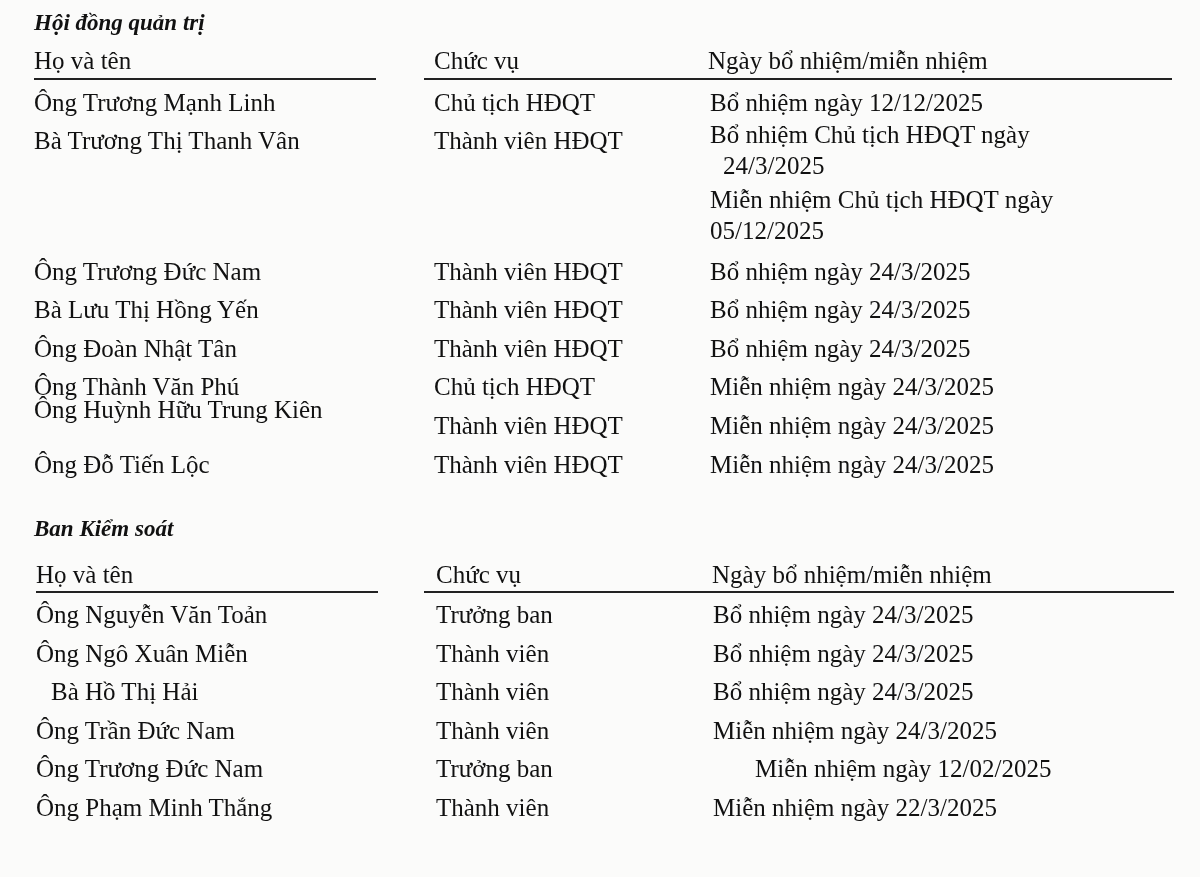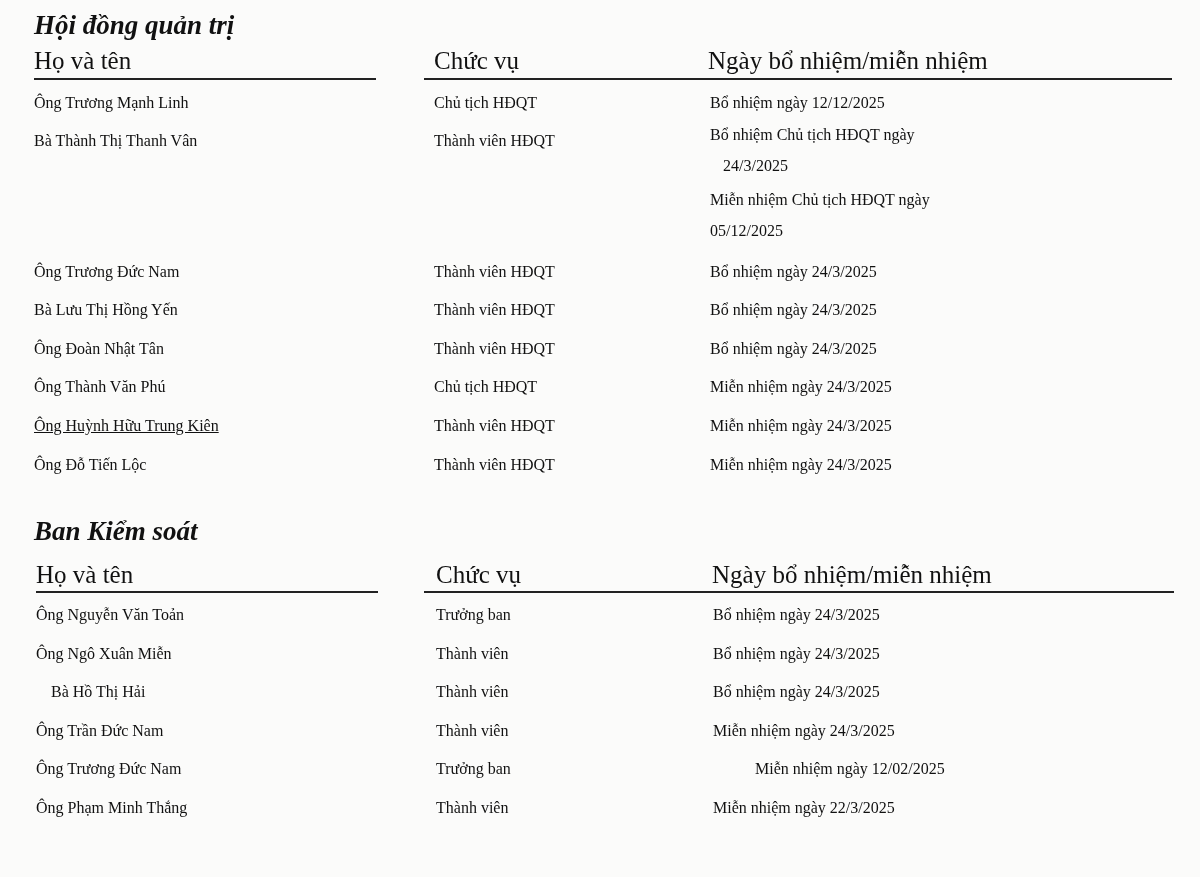--- a/index.html
+++ b/index.html
@@ -1,44 +1,44 @@
 <!DOCTYPE html>
 <html><head>
 <meta charset="utf-8">
 <style>
   html, body { margin:0; padding:0; }
   body {
     width:1200px; height:877px; background:#fbfbfa; position:relative; overflow:hidden;
     font-family:"Liberation Serif", "DejaVu Serif", serif; color:#111;
   }
   .section-title {
-    position:absolute; left:34px; font-size:27px; font-weight:bold; font-style:italic;
+    position:absolute; left:34px; font-size:23px; font-weight:bold; font-style:italic;
   }
   .hdr { position:absolute; font-size:25px; }
   .rule { position:absolute; height:2px; background:#222; }
-  .cell { position:absolute; font-size:16px; white-space:nowrap; line-height:30px; }
+  .cell { position:absolute; font-size:25px; white-space:nowrap; line-height:30px; }
 </style>
 </head>
 <body>
 
 <div class="section-title" style="top:10px;">Hội đồng quản trị</div>
 <div class="hdr" style="left:34px;top:47px;">Họ và tên</div>
 <div class="hdr" style="left:434px;top:47px;">Chức vụ</div>
 <div class="hdr" style="left:708px;top:47px;">Ngày bổ nhiệm/miễn nhiệm</div>
 <div class="rule" style="left:34px;top:78px;width:342px;"></div>
 <div class="rule" style="left:424px;top:78px;width:748px;"></div>
 
 <div>
   <div>
     <div class="cell" style="left:34px;top:88px;">Ông Trương Mạnh Linh</div>
     <div class="cell" style="left:434px;top:88px;">Chủ tịch HĐQT</div>
     <div class="cell" style="left:710px;top:88px;">Bổ nhiệm ngày 12/12/2025</div>
   </div>
   <div>
-    <div class="cell" style="left:34px;top:126px;">Bà Thành Thị Thanh Vân</div>
+    <div class="cell" style="left:34px;top:126px;">Bà Trương Thị Thanh Vân</div>
     <div class="cell" style="left:434px;top:126px;">Thành viên HĐQT</div>
     <div class="cell" style="left:710px;top:120px;">Bổ nhiệm Chủ tịch HĐQT ngày</div>
     <div class="cell" style="left:710px;top:151px;margin-left:13px;">24/3/2025</div>
     <div class="cell" style="left:710px;top:185px;">Miễn nhiệm Chủ tịch HĐQT ngày</div>
     <div class="cell" style="left:710px;top:216px;">05/12/2025</div>
   </div>
   <div>
     <div class="cell" style="left:34px;top:257px;">Ông Trương Đức Nam</div>
     <div class="cell" style="left:434px;top:257px;">Thành viên HĐQT</div>
     <div class="cell" style="left:710px;top:257px;">Bổ nhiệm ngày 24/3/2025</div>
@@ -52,21 +52,21 @@
     <div class="cell" style="left:34px;top:334px;">Ông Đoàn Nhật Tân</div>
     <div class="cell" style="left:434px;top:334px;">Thành viên HĐQT</div>
     <div class="cell" style="left:710px;top:334px;">Bổ nhiệm ngày 24/3/2025</div>
   </div>
   <div>
     <div class="cell" style="left:34px;top:372px;">Ông Thành Văn Phú</div>
     <div class="cell" style="left:434px;top:372px;">Chủ tịch HĐQT</div>
     <div class="cell" style="left:710px;top:372px;">Miễn nhiệm ngày 24/3/2025</div>
   </div>
   <div>
-    <div class="cell" style="left:34px;top:411px;text-decoration:underline;">Ông Huỳnh Hữu Trung Kiên</div>
+    <div class="cell" style="left:34px;top:395px;">Ông Huỳnh Hữu Trung Kiên</div>
     <div class="cell" style="left:434px;top:411px;">Thành viên HĐQT</div>
     <div class="cell" style="left:710px;top:411px;">Miễn nhiệm ngày 24/3/2025</div>
   </div>
   <div>
     <div class="cell" style="left:34px;top:450px;">Ông Đỗ Tiến Lộc</div>
     <div class="cell" style="left:434px;top:450px;">Thành viên HĐQT</div>
     <div class="cell" style="left:710px;top:450px;">Miễn nhiệm ngày 24/3/2025</div>
   </div>
 </div>
 

